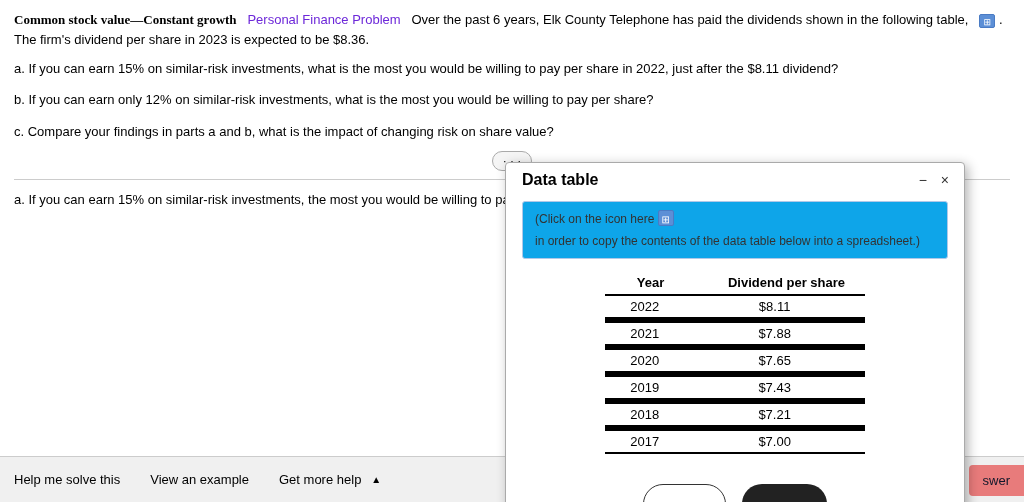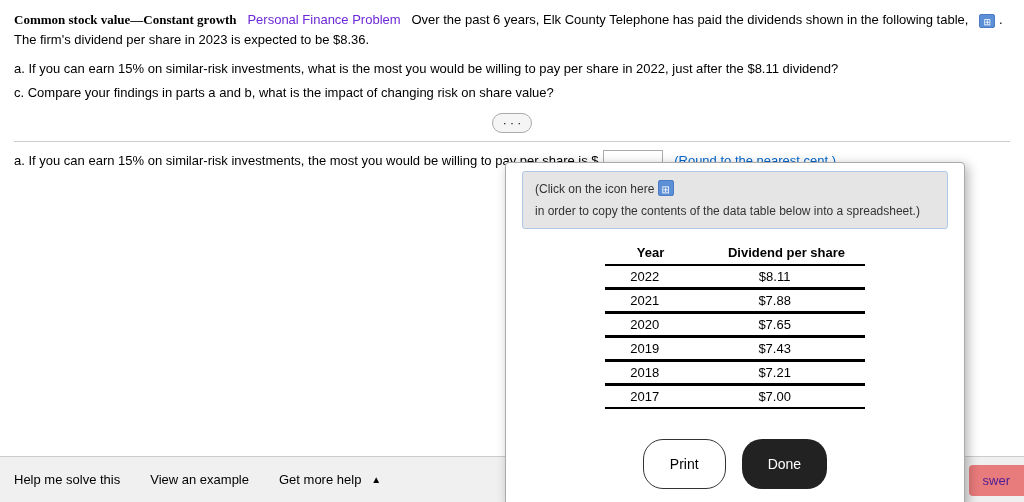--- a/index.html
+++ b/index.html
@@ -41,21 +41,21 @@
       line-height: 1.5;
     }
 
     .sub-questions {
       margin-top: 8px;
       font-size: 13px;
       line-height: 1.8;
     }
 
     .sub-questions p {
-      margin: 1px 0;
+      margin: 8px 0;
     }
 
     .expand-btn-row {
       text-align: center;
       margin: 8px 0;
     }
 
     .expand-btn {
       border: 1px solid #aaa;
       background: #f5f5f5;
@@ -122,21 +122,21 @@
       gap: 10px;
       cursor: pointer;
       font-size: 13px;
     }
 
     .answer-btn {
       position: absolute;
       bottom: 6px;
       right: 0;
       background: #e87b7b;
-      color: #4c1d95;
+      color: #0f172a;
       border: none;
       padding: 8px 14px;
       font-size: 13px;
       cursor: pointer;
       border-radius: 4px 0 0 4px;
     }
 
     
     .data-table-modal {
       position: absolute;
@@ -175,21 +175,21 @@
       border: none;
       color: #333;
       padding: 0 3px;
     }
 
     .modal-body {
       padding: 8px 16px 16px 16px;
     }
 
     .copy-note {
-      background: #e5e5e5;
+      background: #0ea5e9;
       border: 1px solid #b0c8e8;
       border-radius: 3px;
       padding: 8px 12px;
       font-size: 12px;
       color: #333;
       margin-bottom: 12px;
       line-height: 1.5;
       display: flex;
       align-items: flex-start;
       gap: 4px;
@@ -228,21 +228,21 @@
       font-size: 13px;
       border-bottom: 2px solid #000;
       padding: 4px 20px 4px 20px;
       text-align: right;
     }
 
     .data-table td {
       text-align: center;
       padding: 3px 20px;
       font-size: 13px;
-      border-bottom: 3px solid #000000;
+      border-bottom: 6px solid #000000;
     }
 
     .data-table tr:last-child td {
       border-bottom: 2px solid #000;
     }
 
     .modal-footer {
       display: flex;
       justify-content: center;
       gap: 16px;
@@ -290,40 +290,48 @@
     <span class="problem-text">Over the past 6 years, Elk County Telephone has paid the dividends shown in the following table,</span>
     &nbsp;
     <span style="display:inline-block;width:16px;height:14px;background:#5c8fd6;border:1px solid #4a7bc4;border-radius:2px;vertical-align:middle;cursor:pointer;">
       <span style="color:white;font-size:9px;display:block;text-align:center;line-height:14px;">⊞</span>
     </span>
     <span class="problem-text">. The firm's dividend per share in 2023 is expected to be $8.36.</span>
   </div>
 
   <div class="sub-questions">
     <p>a.  If you can earn 15% on similar-risk investments, what is the most you would be willing to pay per share in 2022, just after the $8.11 dividend?</p>
+    <p>b.  If you can earn only 12% on similar-risk investments, what is the most you would be willing to pay per share?</p>
     <p>c.  Compare your findings in parts a and b, what is the impact of changing risk on share value?</p>
   </div>
 
   <div class="expand-btn-row">
     <button class="expand-btn">· · ·</button>
   </div>
 
   <hr class="divider">
 
   <div class="question-a-row">
     <span>a.  If you can earn 15% on similar-risk investments, the most you would be willing to pay per share is $</span>
     <input class="answer-input" type="text" value="" style="">
     <span>.</span>
     <span class="round-note">(Round to the nearest cent.)</span>
   </div>
 
 </div>
 
 <div class="data-table-modal">
 
+  <div class="modal-header">
+    <span class="modal-title">Data table</span>
+    <div class="modal-header-btns">
+      <button class="modal-min-btn">−</button>
+      <button class="modal-close-btn">×</button>
+    </div>
+  </div>
 
   <div class="modal-body">
 
     <div class="copy-note">
       <span>(Click on the icon here</span>
       <span class="spreadsheet-icon"></span>
       <span>in order to copy the contents of the data table below into a spreadsheet.)</span>
     </div>
 
     <div class="table-container">

